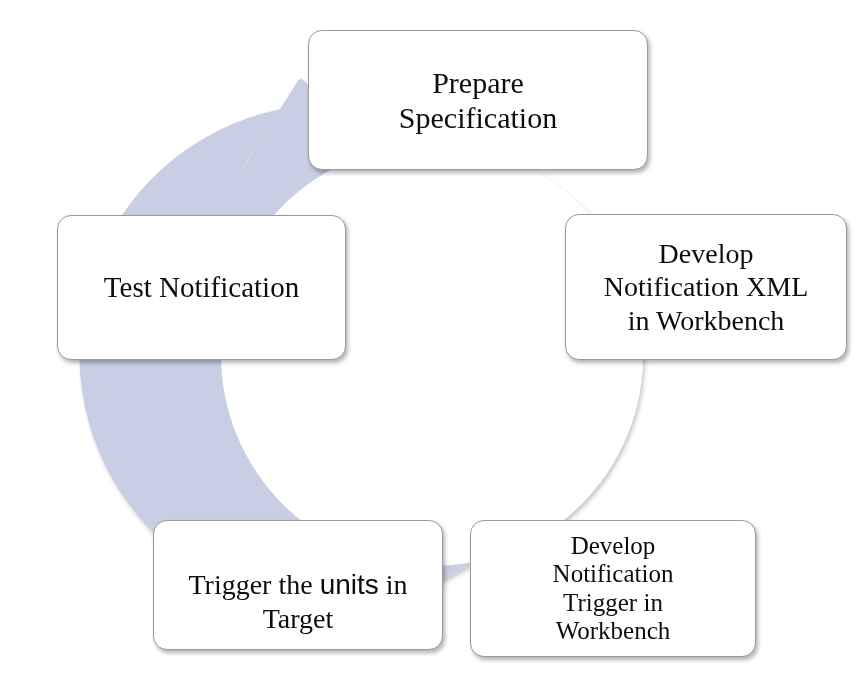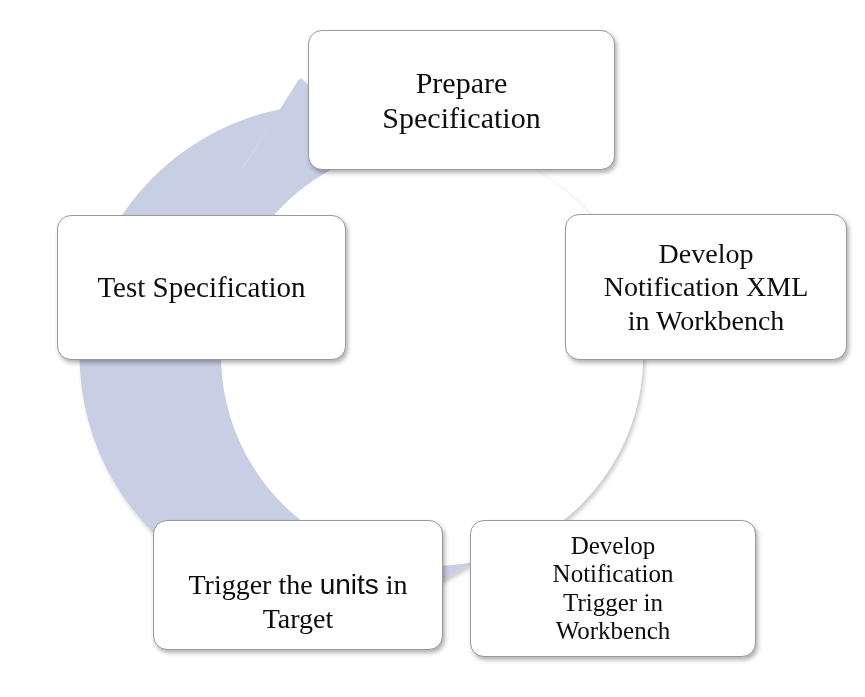--- a/index.html
+++ b/index.html
@@ -40,21 +40,21 @@
     text-align: center;
     color: #0d0d0d;
     font-family: "Liberation Serif", "DejaVu Serif", serif;
     line-height: 1.18;
     padding: 0 8px;
     white-space: pre-line;
   }
 
   
   #node-prepare-specification {
-    left: 308px; top: 30px; width: 307px; height: 140px;
+    left: 308px; top: 30px; width: 340px; height: 140px;
   }
   #node-prepare-specification .node-label { font-size: 30px; }
 
   #node-develop-notification-xml {
     left: 565px; top: 214px; width: 282px; height: 146px;
   }
   #node-develop-notification-xml .node-label { font-size: 28px; }
 
   #node-develop-notification-trigger {
     left: 470px; top: 520px; width: 286px; height: 137px;
@@ -124,16 +124,16 @@
   </div>
 
   <div class="node" id="node-deploy-units">
     <div class="node-label">
       <span>Trigger the </span><span class="alt-face">units</span><span> in
 Target</span>
     </div>
   </div>
 
   <div class="node" id="node-test-notification">
-    <div class="node-label">Test Specification</div>
+    <div class="node-label">Test Notification</div>
   </div>
 
 </div>
 
 </body></html>

